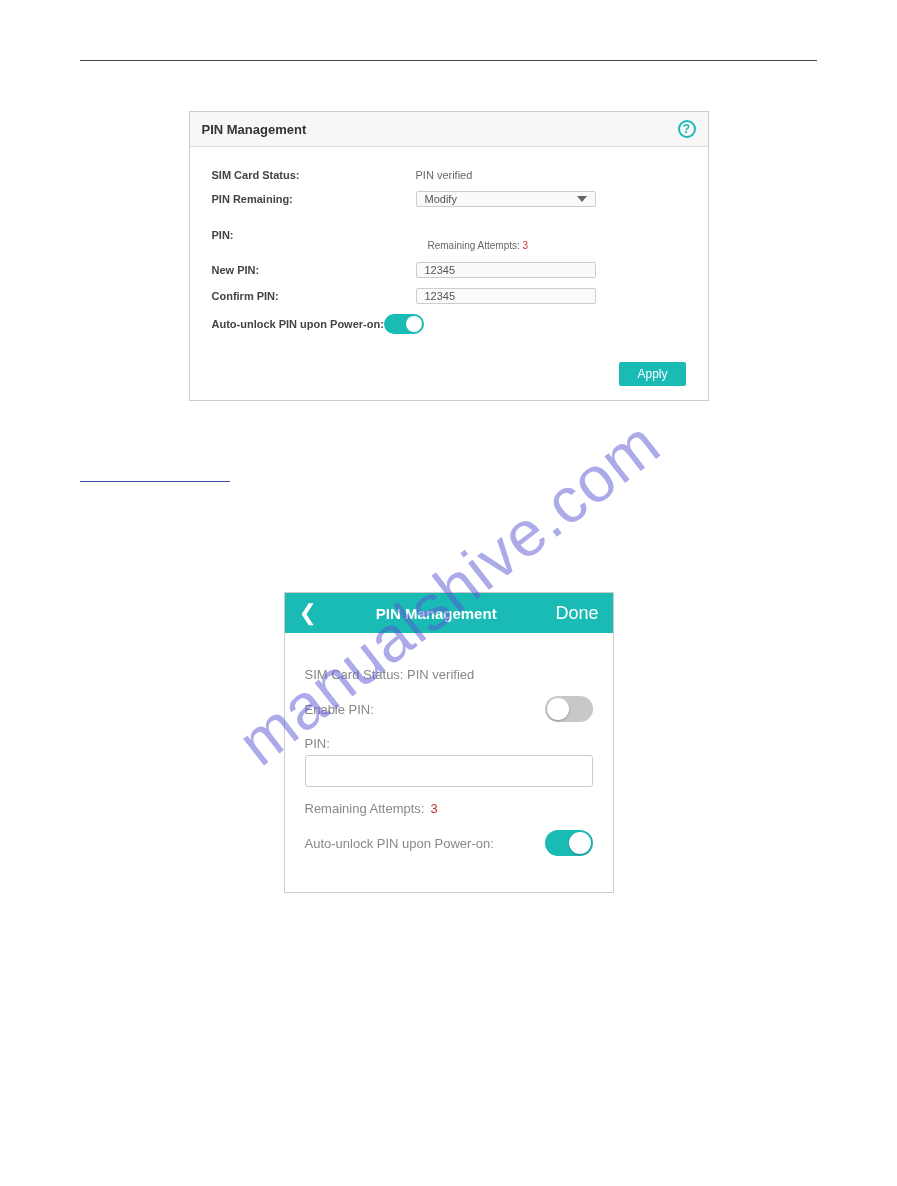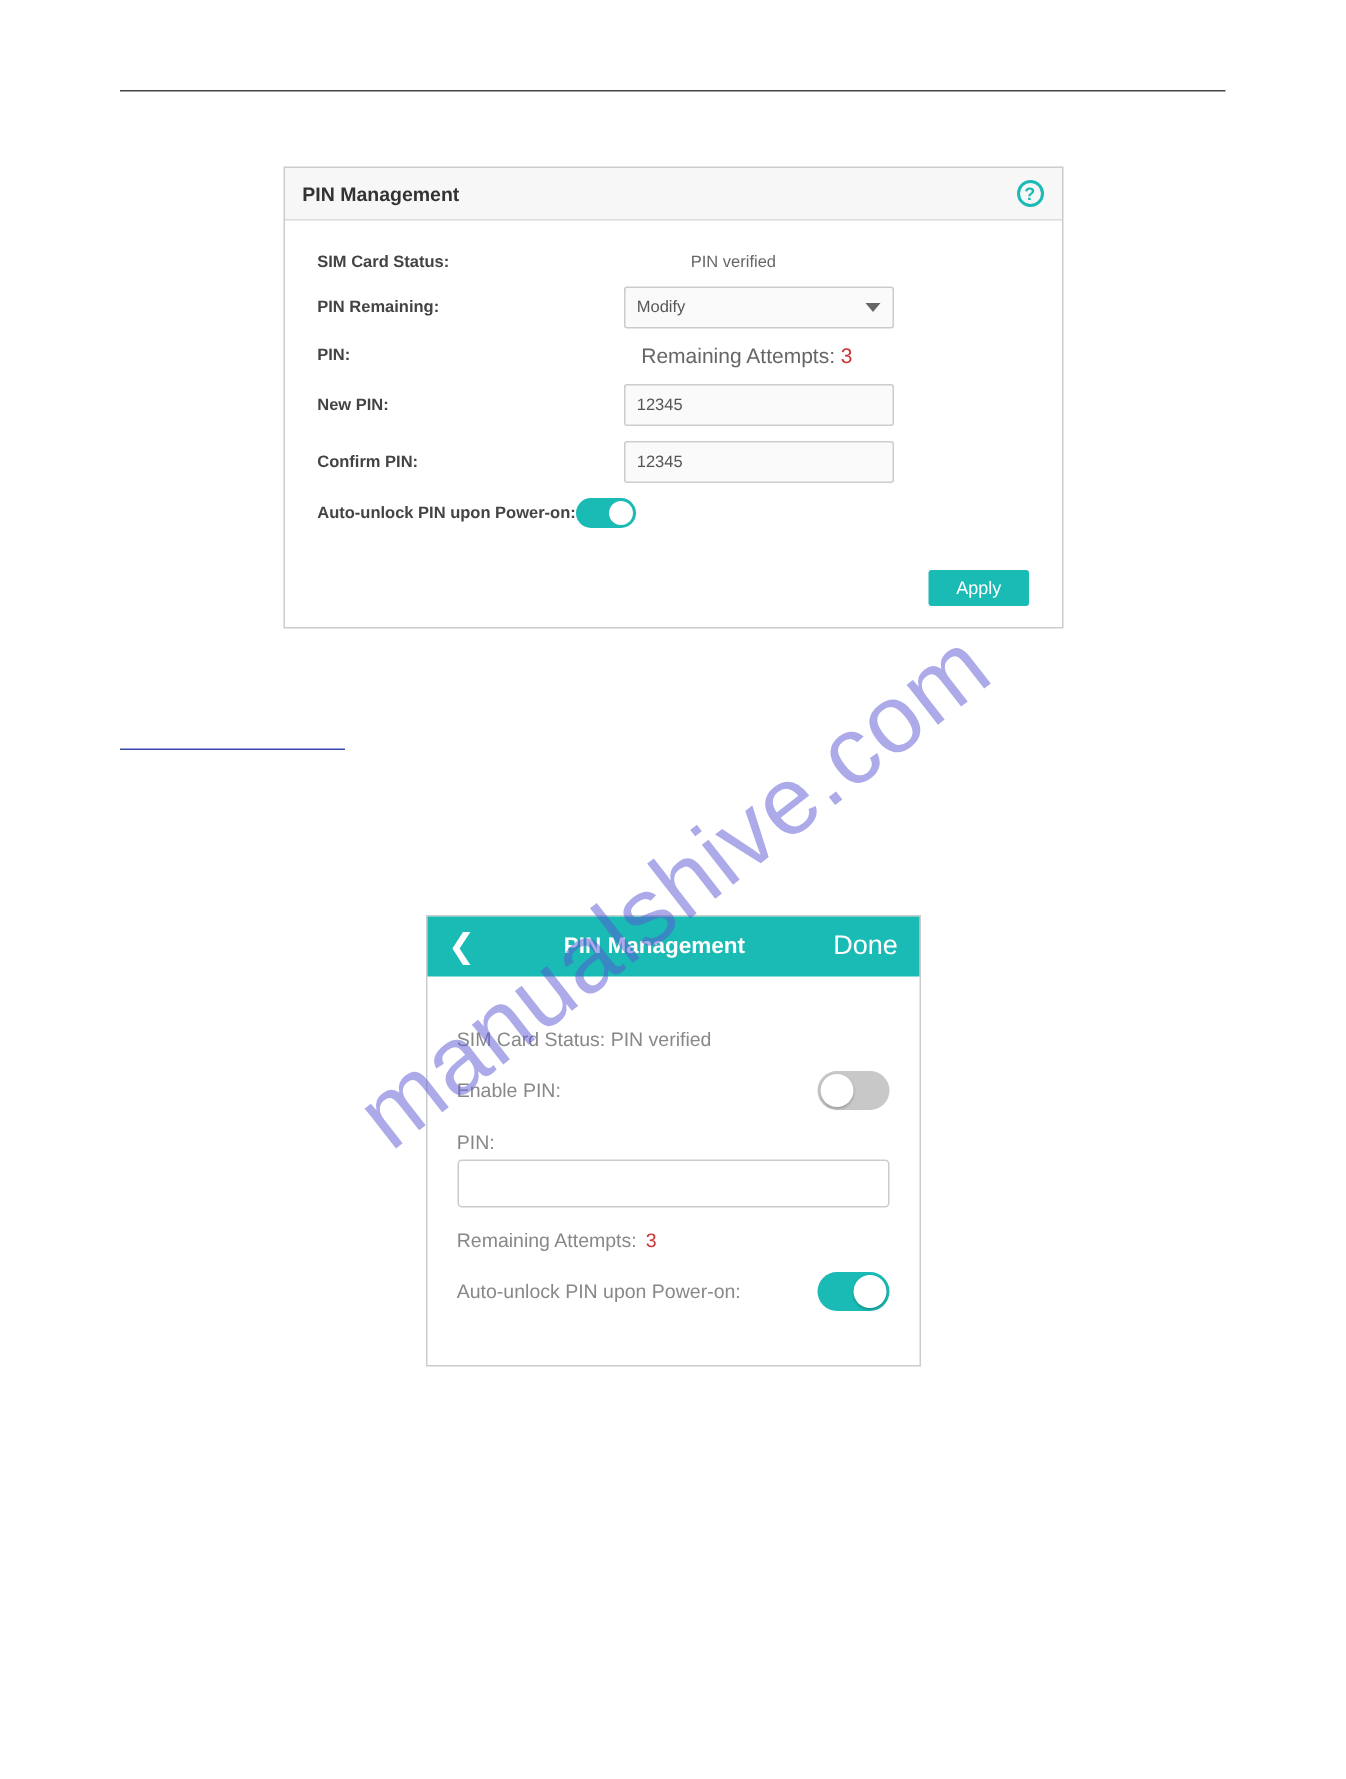--- a/index.html
+++ b/index.html
@@ -60,34 +60,34 @@
   }
   .row .lbl {
     width: 204px;
     font-weight: bold;
     color: #444;
   }
   .row .ctl {
     width: 180px;
   }
   .row .extra {
-    font-size: 14px;
+    font-size: 10px;
     margin-left: 12px;
     color: #666;
     line-height: 1.2;
+    margin-top: 23px;
   }
   .row .extra .red { color: #c33; }
   .static-val {
     font-size: 11px;
     color: #666;
-    margin-left: 45px;
   }
   .select, .textfield {
     width: 100%;
-    height: 28px;
+    height: 16px;
     border: 1px solid #ccc;
     border-radius: 2px;
     background: #fafafa;
     padding: 0 8px;
     font-size: 11px;
     color: #555;
     display: flex;
     align-items: center;
     position: relative;
   }

